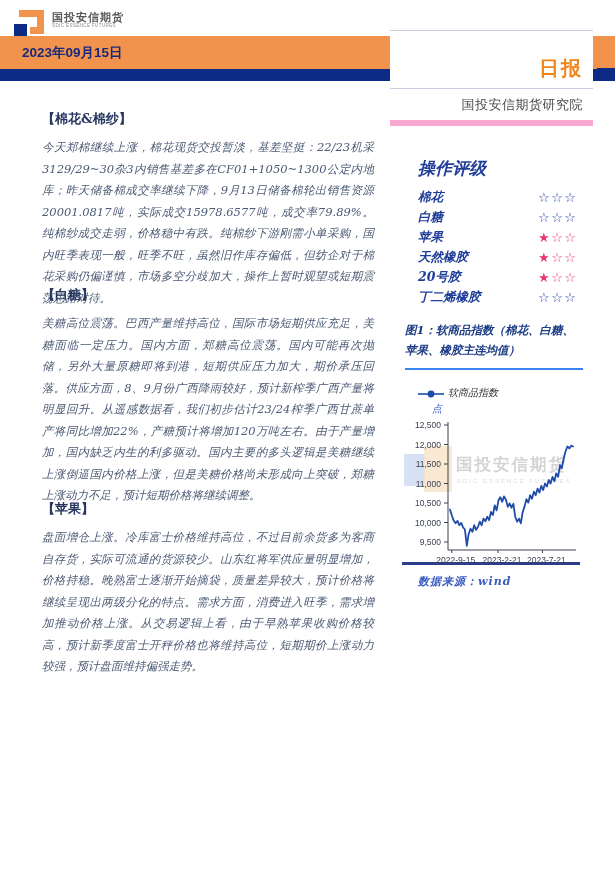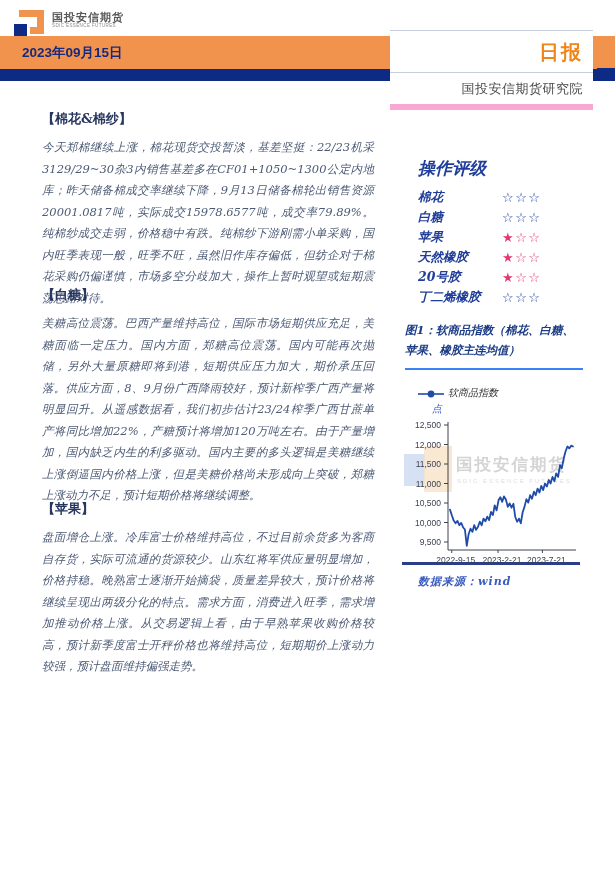--- a/index.html
+++ b/index.html
@@ -8,41 +8,41 @@
 
   
   .logo-block{position:absolute;left:14px;top:8px;display:flex;align-items:flex-start;}
   .logo-text{margin-left:6px;margin-top:3px;}
   .logo-cn{font-size:11px;font-weight:bold;color:#595757;letter-spacing:1px;line-height:12px;}
   .logo-en{font-size:4.5px;color:#8a8a8a;letter-spacing:.4px;line-height:6px;}
   .band-orange{position:absolute;left:0;top:36px;width:615px;height:33px;background:#F2934D;}
   .band-navy{position:absolute;left:0;top:69px;width:615px;height:12px;background:#0D2B85;}
   .hdr-date{position:absolute;left:22px;top:44px;font-size:13.5px;font-weight:bold;color:#17297E;z-index:3;}
   .hdr-box{position:absolute;left:390px;top:30px;width:203px;background:#fff;z-index:2;}
-  .hb-row1{border-top:1px solid #C9CEDE;border-bottom:1px solid #C9CEDE;padding:8px 10px 6px;text-align:right;}
+  .hb-row1{border-top:1px solid #C9CEDE;border-bottom:1px solid #C9CEDE;padding:24px 10px 6px;text-align:right;}
   .hb-title{font-size:20px;font-weight:bold;color:#F08519;letter-spacing:2px;}
   .hb-row2{border-bottom:6px solid #f9a8d4;padding:6px 10px 6px;text-align:right;}
   .hb-inst{font-size:13px;color:#4A4A4A;letter-spacing:.5px;}
   .corner-block{position:absolute;left:597px;top:40px;width:18px;z-index:3;}
   .corner-orange{width:18px;height:28px;background:#F2934D;}
   .corner-navy{width:18px;height:10px;background:#0D2B85;}
 
   
   .sec{position:absolute;left:42px;width:332px;}
   .sec h3{margin:0;font-size:13px;font-weight:bold;color:#26365F;font-family:"DejaVu Serif","Liberation Serif",serif;}
   .sec p{margin:9px 0 0 0;font-size:11.5px;line-height:21.5px;color:#4C5A75;text-align:justify;
          font-style:italic;font-family:"DejaVu Serif","Liberation Serif",serif;}
   #sec-cotton{top:110px;}
   #sec-sugar{top:286px;}
   #sec-apple{top:500px;}
 
   
   .ratings{position:absolute;left:418px;top:157px;width:180px;font-family:"DejaVu Serif","Liberation Serif",serif;}
   .ratings-title{font-size:17px;font-weight:bold;color:#203E99;font-style:italic;margin-bottom:7px;}
-  .rating-row{display:flex;align-items:center;height:20px;}
+  .rating-row{display:flex;align-items:center;height:20px;gap:36px;}
   .rating-name{width:84px;font-size:12.5px;font-weight:bold;font-style:italic;color:#203E99;white-space:nowrap;}
   .rating-stars{font-size:13px;letter-spacing:1.5px;line-height:13px;}
   .stars-blue{color:#2242A8;}
   .stars-pink{color:#E8356D;}
 
   
   .fig-title{position:absolute;left:405px;top:320px;width:178px;font-size:11.5px;font-weight:bold;
              color:#1C3C85;line-height:20px;font-family:"DejaVu Serif","Liberation Serif",serif;
              border-bottom:2px solid #3b82f6;padding-bottom:8px;font-style:italic;}
   .chart-block{position:absolute;left:402px;top:378px;width:188px;height:196px;}

